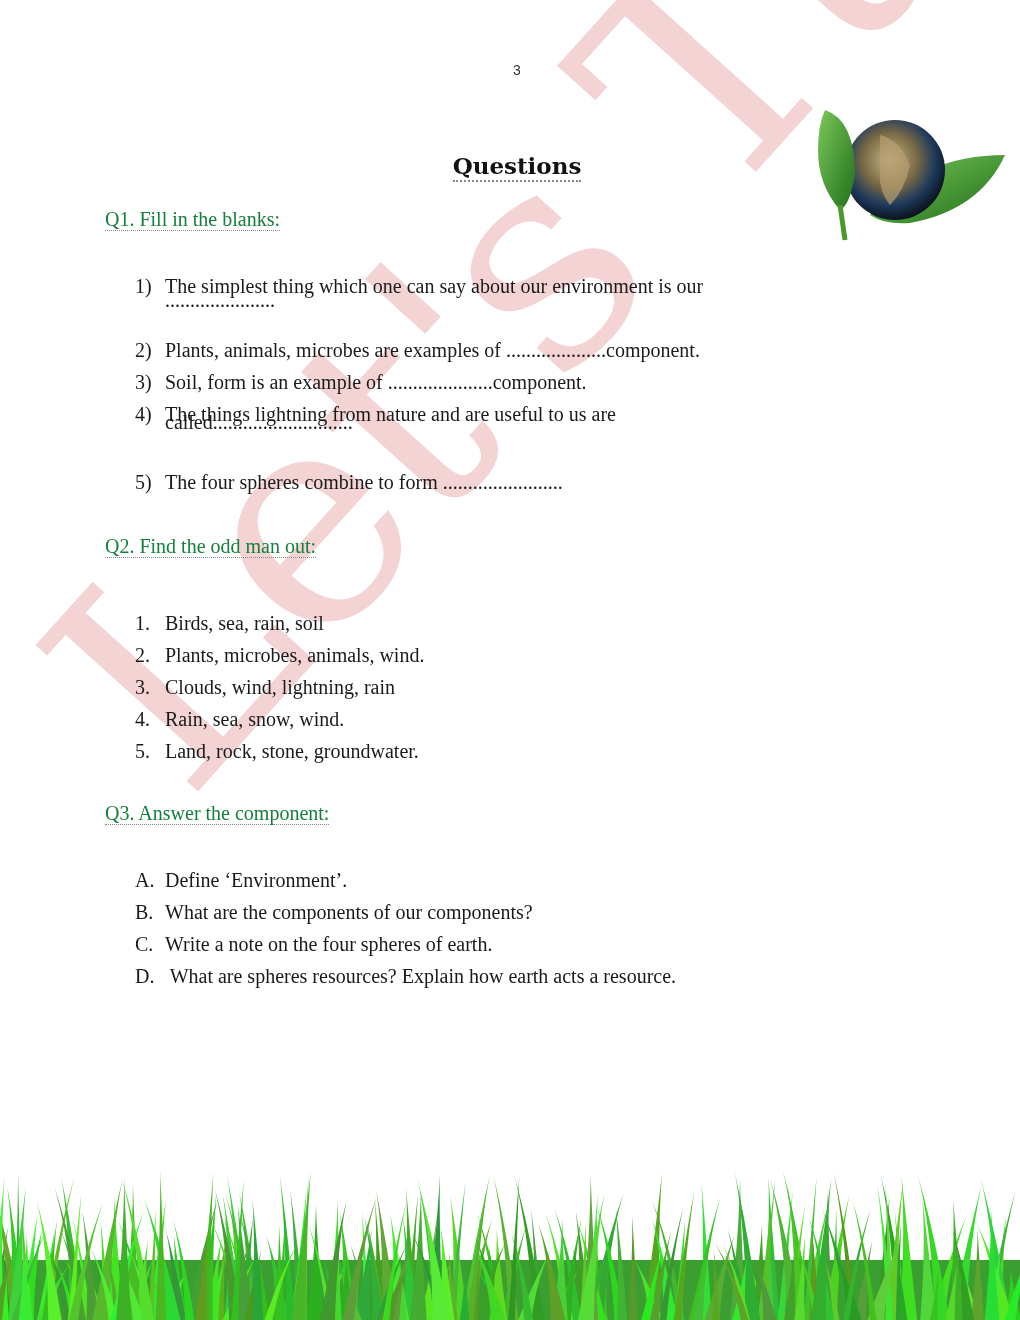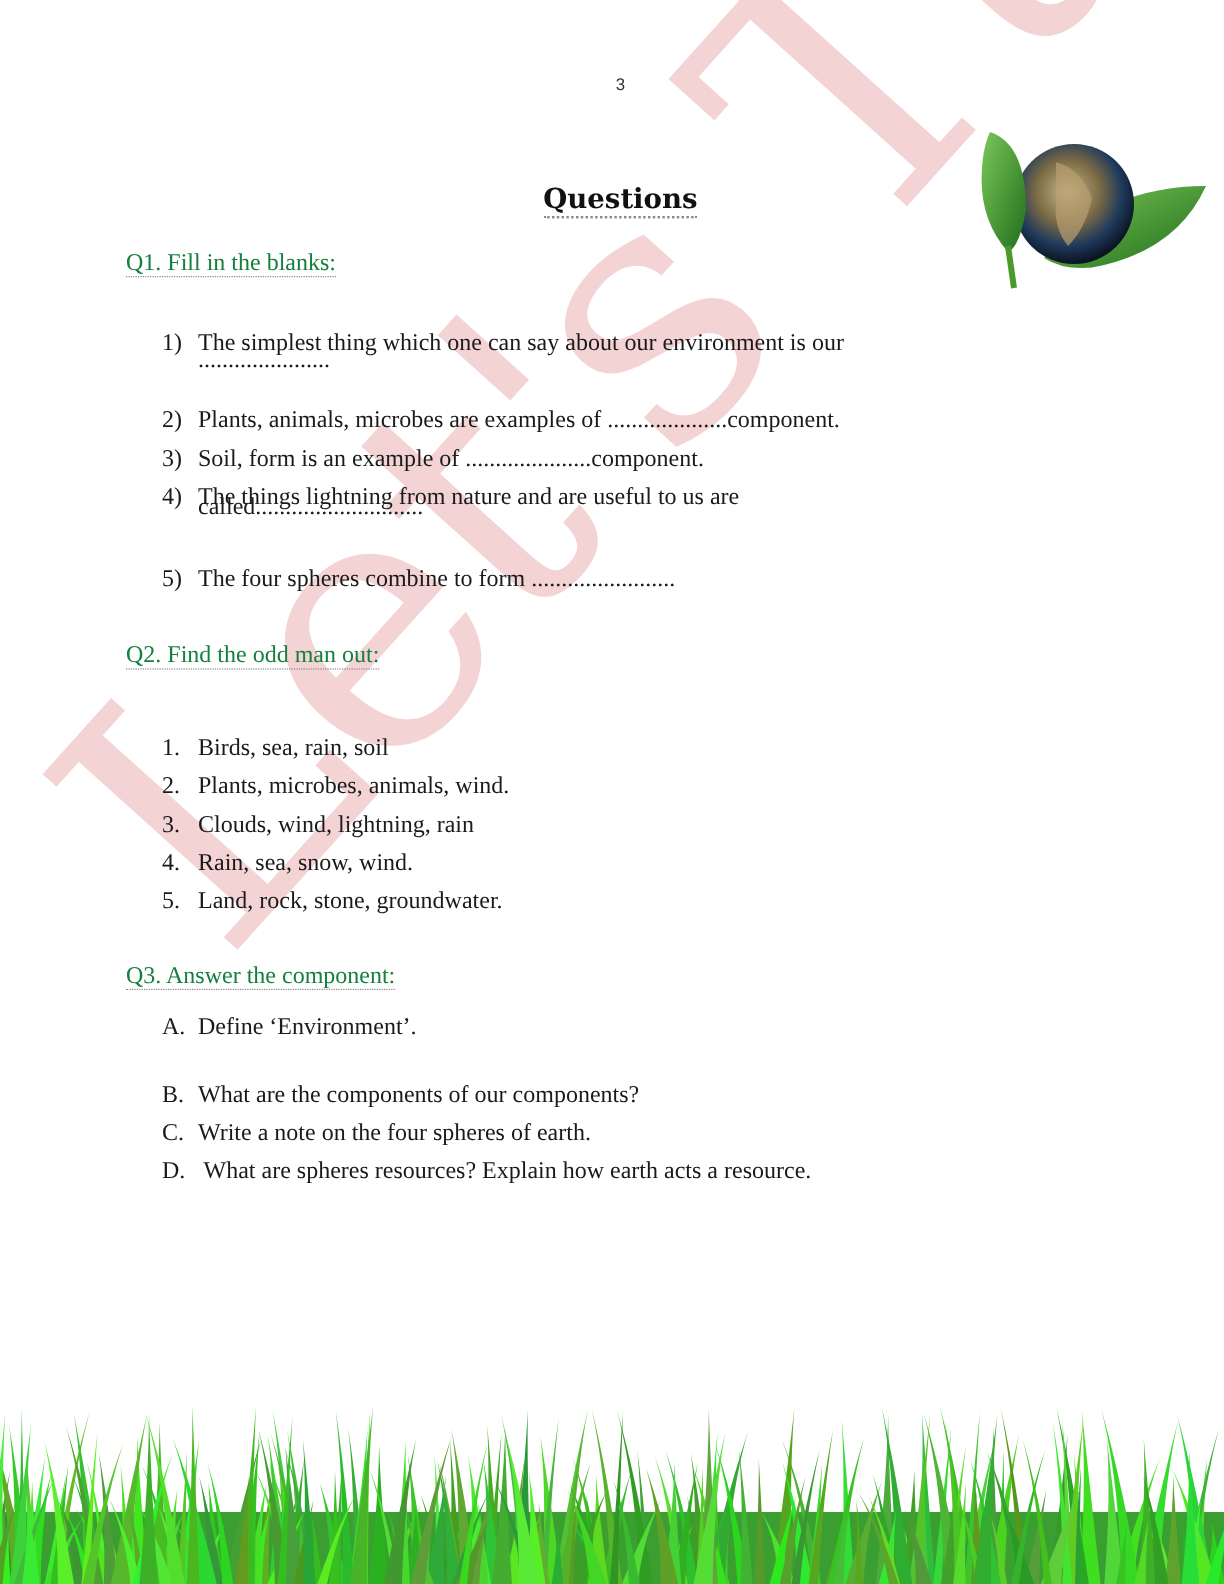--- a/index.html
+++ b/index.html
@@ -83,21 +83,21 @@
   <span class="marker">3.</span><span class="text">Clouds, wind, lightning, rain</span>
 </div>
 <div class="item" style="top:687px">
   <span class="marker">4.</span><span class="text">Rain, sea, snow, wind.</span>
 </div>
 <div class="item" style="top:719px">
   <span class="marker">5.</span><span class="text">Land, rock, stone, groundwater.</span>
 </div>
 
 <div class="heading" style="top:802px"><span>Q3. Answer the component:</span></div>
-<div class="item" style="top:824px">
+<div class="item" style="top:848px">
   <span class="marker">A.</span><span class="text">Define ‘Environment’.</span>
 </div>
 <div class="item" style="top:880px">
   <span class="marker">B.</span><span class="text">What are the components of our components?</span>
 </div>
 <div class="item" style="top:912px">
   <span class="marker">C.</span><span class="text">Write a note on the four spheres of earth.</span>
 </div>
 <div class="item" style="top:944px">
   <span class="marker">D.</span><span class="text" style="white-space:pre"> What are spheres resources? Explain how earth acts a resource.</span>

